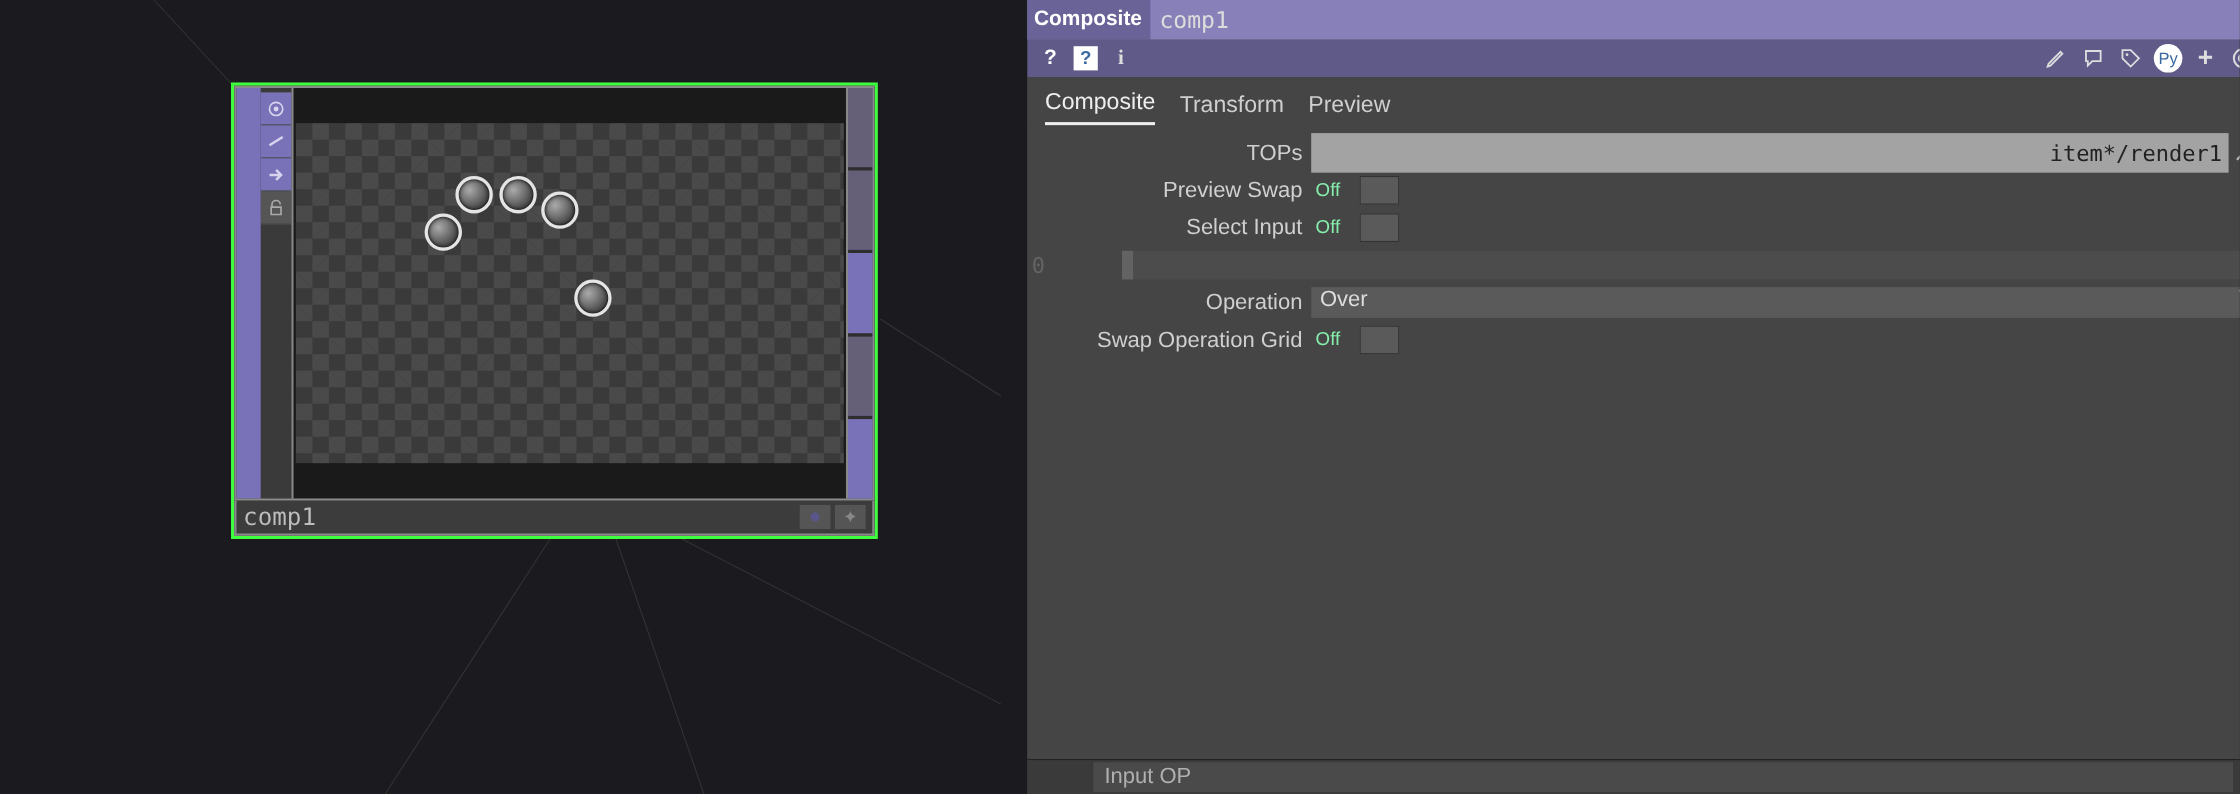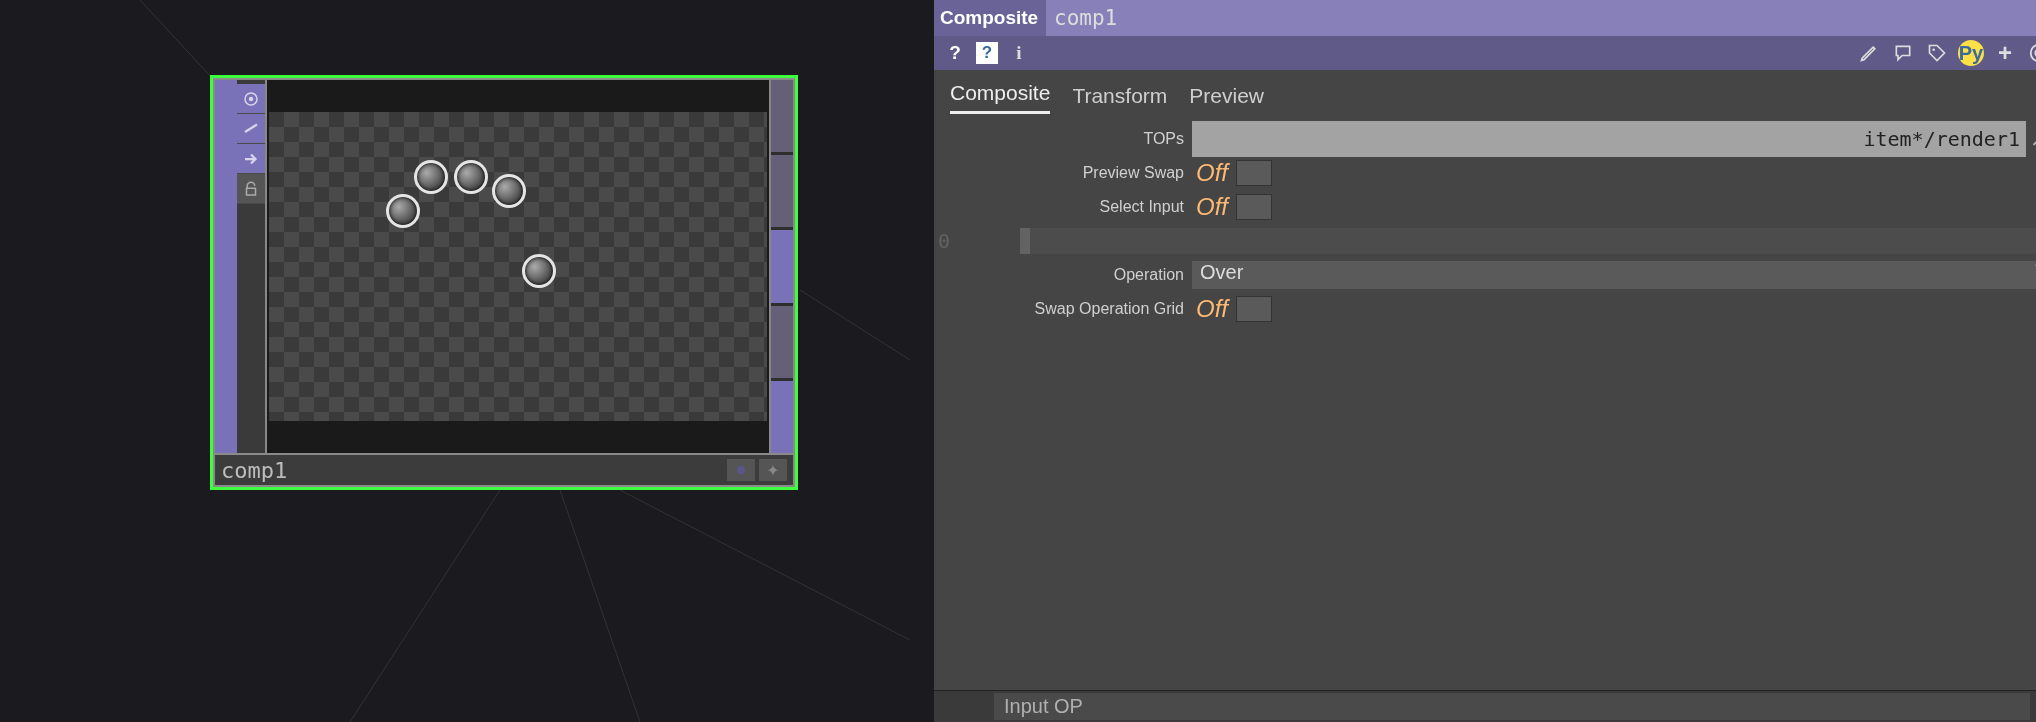--- a/index.html
+++ b/index.html
@@ -179,22 +179,22 @@
     padding: 0 8px;
     gap: 8px;
   }
   .hdr2 .spacer { flex: 1; }
   .hdr2 .hicon {
     width: 26px; height: 26px;
     display: flex; align-items:center; justify-content:center;
     font-size: 19px; color: #ddd;
   }
   .hdr2 .hicon.py {
-    background: #fde047; color:#3b6aa0; border-radius:50%;
-    font-weight:bold; font-size:20px;
+    background: #ffffff; color:#3b6aa0; border-radius:50%;
+    font-weight:normal; font-size:15px;
   }
   .hdr2 .hicon.hq {
     background:#fff; color:#3b6aa0; font-weight:bold; font-size:17px;
     width:22px;height:22px;
   }
 
   .tabs {
     height: 44px;
     display: flex;
     align-items: flex-end;
@@ -221,29 +221,28 @@
     display: flex;
     align-items: center;
     height: 34px;
     padding-right: 8px;
   }
   .row.disabled { opacity: 0.45; }
   .row .lbl {
     width: 258px;
     text-align: right;
     padding-right: 8px;
-    font-size: 16px;
+    font-size: 20px;
     color: #d0d0d0;
   }
   .row .val-off {
     width: 44px;
-    font-size: 24px;
-    color: #fdba74;
+    font-size: 17px;
+    color: #86efac;
     padding-left:4px;
-    font-style:italic;
   }
   .row .toggle {
     width: 36px; height: 26px;
     background: #5a5a5a;
     border: 1px solid #333;
   }
   .row .textfield {
     flex: 1;
     height: 28px;
     background: #a3a3a3;

